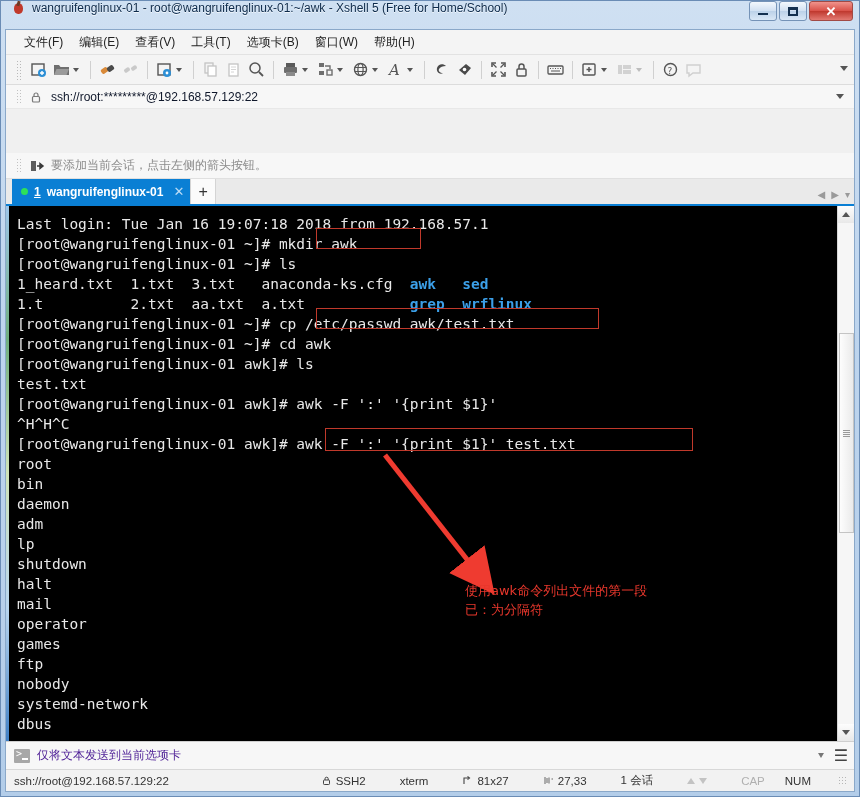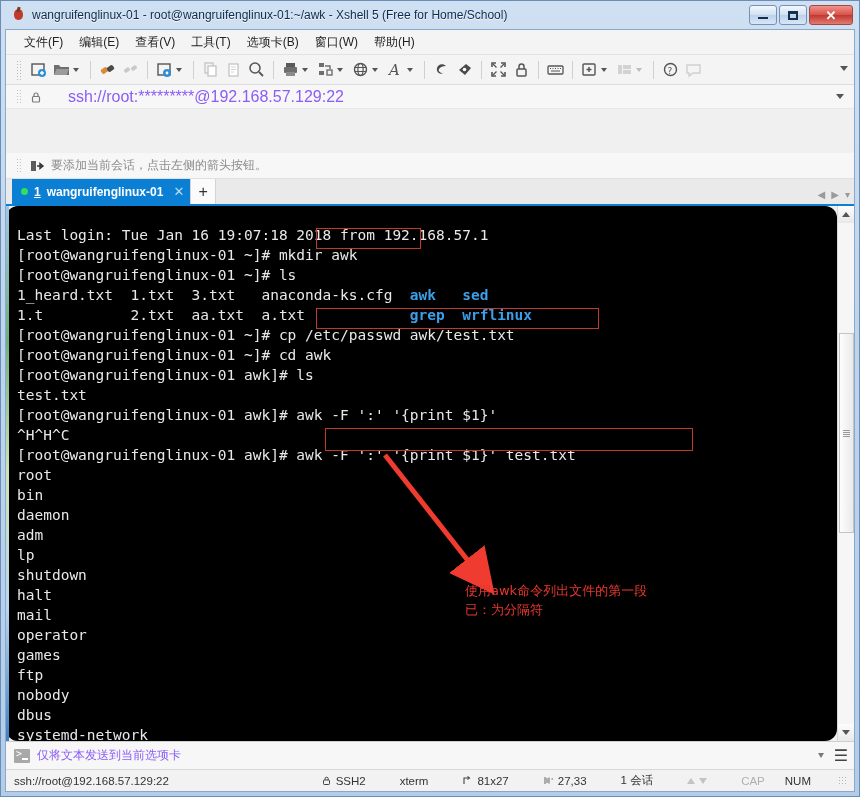--- a/index.html
+++ b/index.html
@@ -16,21 +16,21 @@
     width: 860px; height: 797px;
     background: linear-gradient(180deg,#cfe0f2 0%, #bed5ee 40%, #b3cde9 100%);
     border: 1px solid #6a8cb5;
     display: flex; flex-direction: column;
     padding: 0 4px 4px 4px;
   }
 
   
   .titlebar {
     height: 28px; flex: 0 0 28px;
-    display: flex; align-items: center;
+    display: flex; align-items: flex-start;
     position: relative;
   }
   .title-icon {
     width: 16px; height: 16px; margin: 0 5px 0 6px;
     flex: 0 0 16px; position: relative;
   }
   .title-icon::before{
     content:""; position:absolute; left:3px; top:2px;
     width:9px; height:11px; border-radius:50% 50% 45% 45%;
     background:#c0392b;
@@ -110,21 +110,21 @@
     height: 24px; flex: 0 0 24px;
     background: #f7f7f7;
     display: flex; align-items: center;
     padding-left: 10px;
     border-bottom: 1px solid #e8e8e8;
     position: relative;
   }
   .addr-grip { width:5px; height:16px; margin-right:8px;
     background-image: radial-gradient(#c2c2c2 1px, transparent 1px);
     background-size: 3px 3px; }
-  .addr-text { font-size: 16px; color: #8b5cf6; margin-left: 25px; }
+  .addr-text { font-size: 12px; color: #0f172a; margin-left: 8px; }
   .addr-caret { position:absolute; right:10px; top:9px;
     width:0;height:0;border-left:4px solid transparent;border-right:4px solid transparent;border-top:5px solid #555;}
 
   
   .sessbar {
     height: 26px; flex: 0 0 26px;
     background: #f7f7f7;
     display: flex; align-items: center;
     padding-left: 10px;
     border-bottom: 1px solid #e0e0e0;
@@ -164,26 +164,25 @@
 
   
   .termwrap { flex: 1 1 auto; display: flex; position: relative; min-height: 0; }
   .term {
     flex: 1 1 auto;
     background: #000;
     color: #e6e6e6;
     font-family: "DejaVu Sans Mono", "Liberation Mono", monospace;
     font-size: 14.5px;
     line-height: 20px;
-    padding: 19px 0 0 8px;
+    padding: 8px 0 0 8px;
     position: relative;
     overflow: hidden;
     border-left: 3px solid;
     border-image: linear-gradient(180deg,#9ec6ea,#6fae7e,#cfe3b8,#b9d6ef,#3f7fc4) 1;
-    border-radius: 12px;
   }
   .term .row { white-space: pre; height: 20px; }
   .c-white { color: #e8e8e8; }
   .c-blue  { color: #3b9fe8; font-weight: bold; }
 
   
   .redbox {
     position: absolute;
     border: 1.5px solid #c0392b;
     pointer-events: none;
@@ -232,21 +231,21 @@
     padding: 0 6px 0 8px;
     position: relative;
   }
   .send-icon {
     width: 16px; height: 14px; background:#a8a8a8; position:relative;
     border-radius:1px; margin-right:7px; flex:0 0 16px;
   }
   .send-icon::before{ content:">"; position:absolute; left:2px; top:-1px; color:#fff; font-size:10px;
     font-family:"DejaVu Sans Mono",monospace; }
   .send-icon::after{ content:""; position:absolute; left:8px; bottom:3px; width:6px; height:2px; background:#fff;}
-  .send-ph { font-size: 12px; color: #8b5cf6; flex:1 1 auto; }
+  .send-ph { font-size: 12px; color: #4c1d95; flex:1 1 auto; }
   .send-caret { width:0;height:0;border-left:3.5px solid transparent;border-right:3.5px solid transparent;
                 border-top:5px solid #777; margin-right:10px; }
   .send-menu { font-size:16px; color:#444; line-height:1; }
 
   
   .statusbar {
     height: 22px; flex: 0 0 22px;
     background: #f2f2f2;
     border-top: 1px solid #d8d8d8;
     display: flex; align-items: center;
@@ -578,22 +577,22 @@
             <div class="row"><span class="c-white">daemon</span></div>
             <div class="row"><span class="c-white">adm</span></div>
             <div class="row"><span class="c-white">lp</span></div>
             <div class="row"><span class="c-white">shutdown</span></div>
             <div class="row"><span class="c-white">halt</span></div>
             <div class="row"><span class="c-white">mail</span></div>
             <div class="row"><span class="c-white">operator</span></div>
             <div class="row"><span class="c-white">games</span></div>
             <div class="row"><span class="c-white">ftp</span></div>
             <div class="row"><span class="c-white">nobody</span></div>
+            <div class="row"><span class="c-white">systemd-network</span></div>
             <div class="row"><span class="c-white">dbus</span></div>
-            <div class="row"><span class="c-white">systemd-network</span></div>
           </div>
 
         <div class="redbox" style="left:307px; top:22px; width:105px; height:21px;"></div>
         <div class="redbox" style="left:307px; top:102px; width:283px; height:21px;"></div>
         <div class="redbox" style="left:316px; top:222px; width:368px; height:23px;"></div>
 
         <svg class="arrow-svg" width="830" height="560">
           <defs>
             <marker id="ah" markerWidth="9" markerHeight="9" refX="2" refY="4.5" orient="auto">
               <path d="M0,0 L9,4.5 L0,9 z" fill="#ef3b30"></path>

